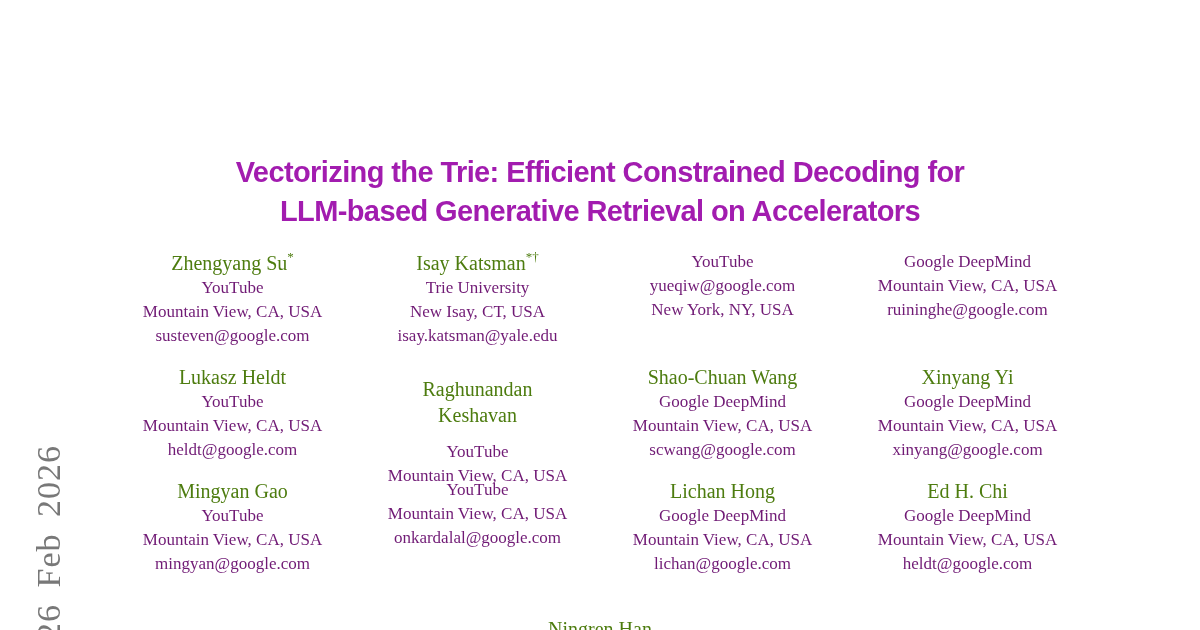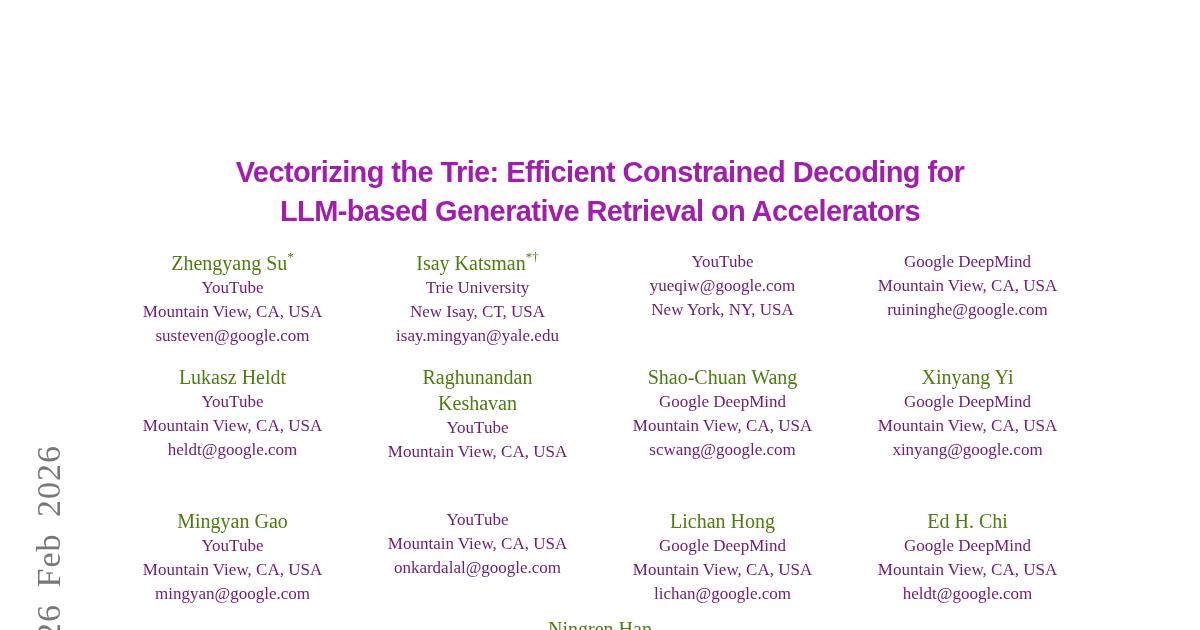--- a/index.html
+++ b/index.html
@@ -44,39 +44,39 @@
   .authors-area { position: absolute; left: 110px; top: 0; width: 980px; height: 630px; }
   .authors-row {
     position: absolute;
     left: 0;
     width: 980px;
     display: flex;
     justify-content: center;
   }
   .row-1 { top: 250px; }
   .row-2 { top: 364px; }
-  .row-3 { top: 508px; }
+  .row-3 { top: 478px; }
   .row-4 { top: 616px; }
   .author-block {
     width: 245px;
     text-align: center;
   }
   .author-name {
     font-size: 20px;
     line-height: 26px;
     color: #4d7c0f;
     font-family: Liberation Serif, serif;
   }
   .author-name sup {
     font-size: 13px;
     line-height: 0;
     position: relative;
     top: -1px;
   }
-  .wrap-name .author-name { max-width: 150px; margin: 0 auto; }
+  .wrap-name .author-name { max-width: 150px; margin: 12px auto; }
   .author-detail {
     font-size: 17px;
     line-height: 24px;
     color: #701a75;
   }
 </style>
 </head>
 <body>
 
 <div class="page">
@@ -93,21 +93,21 @@
         <div class="author-block">
           <div class="author-name">Zhengyang Su<sup>*</sup></div>
           <div class="author-detail">YouTube</div>
           <div class="author-detail">Mountain View, CA, USA</div>
           <div class="author-detail">susteven@google.com</div>
         </div>
         <div class="author-block">
           <div class="author-name">Isay Katsman<sup>*†</sup></div>
           <div class="author-detail">Trie University</div>
           <div class="author-detail">New Isay, CT, USA</div>
-          <div class="author-detail">isay.mingyan@yale.edu</div>
+          <div class="author-detail">isay.katsman@yale.edu</div>
         </div>
         <div class="author-block">
           <div class="author-detail">YouTube</div>
           <div class="author-detail">yueqiw@google.com</div>
           <div class="author-detail">New York, NY, USA</div>
         </div>
         <div class="author-block">
           <div class="author-detail">Google DeepMind</div>
           <div class="author-detail">Mountain View, CA, USA</div>
           <div class="author-detail">ruininghe@google.com</div>

